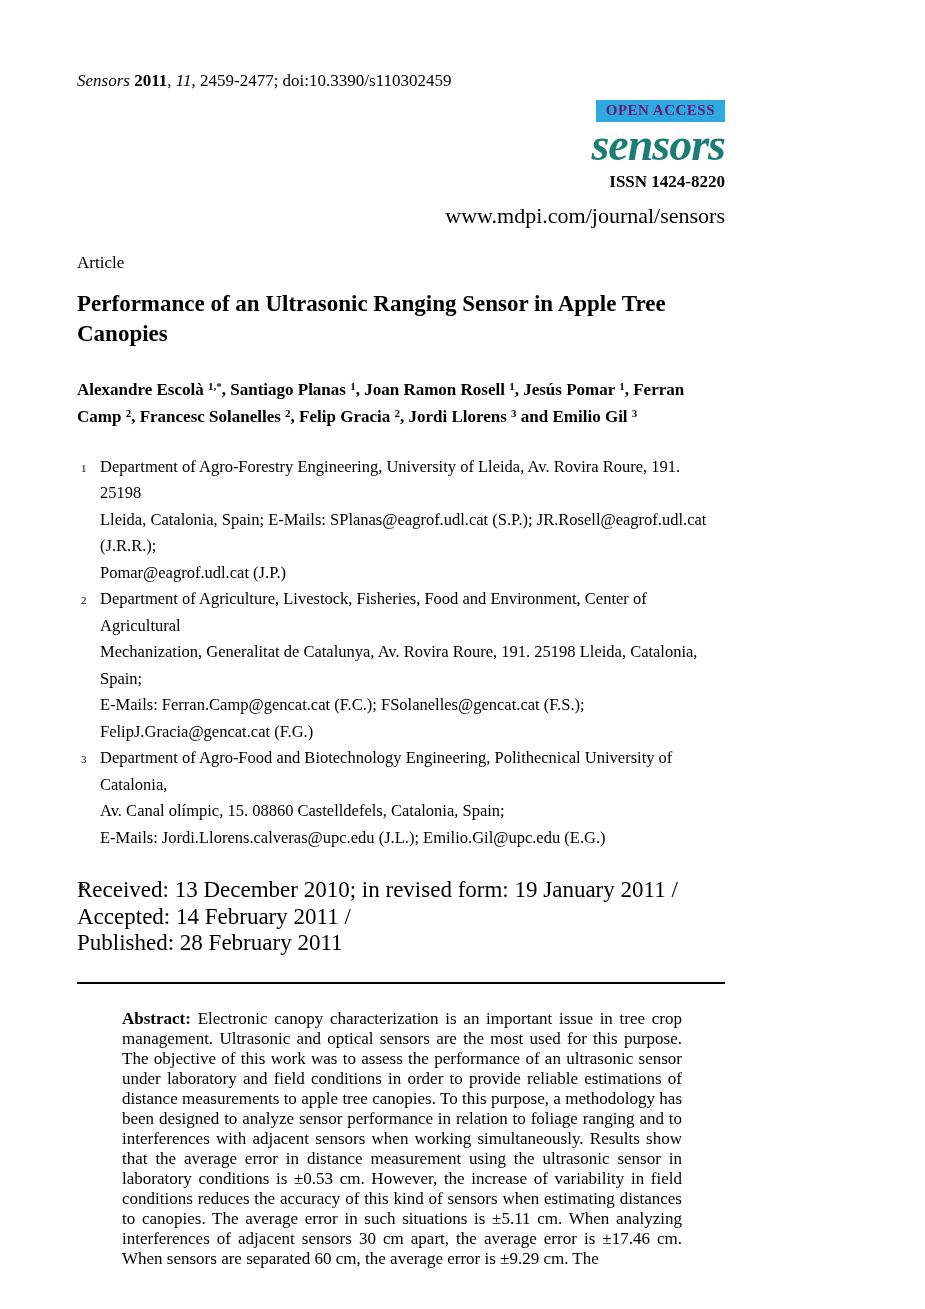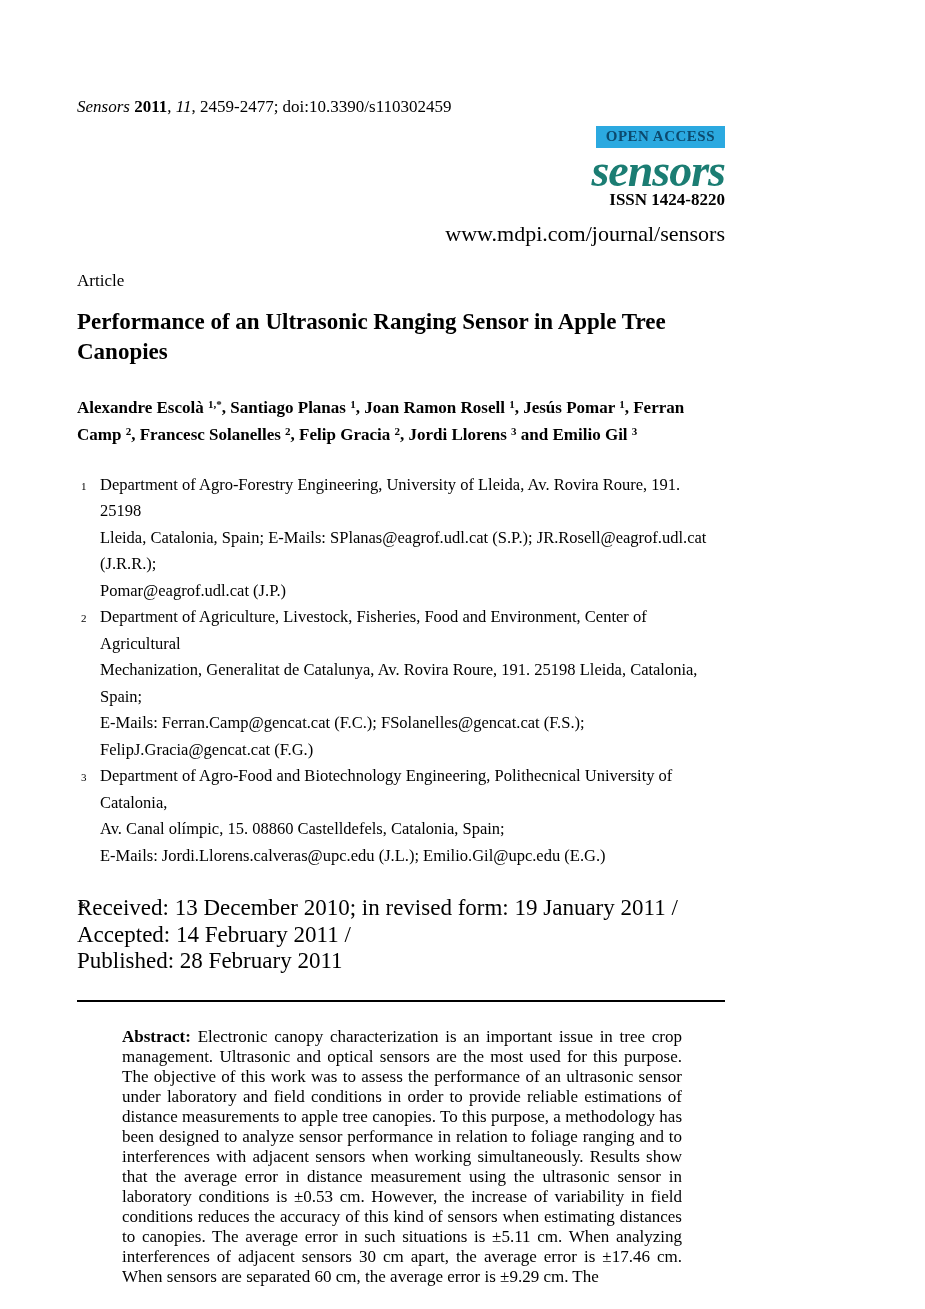--- a/index.html
+++ b/index.html
@@ -4,21 +4,21 @@
 <style>
   * { margin: 0; padding: 0; box-sizing: border-box; }
   html, body { background: #ffffff; }
   body {
     width: 925px; height: 1309px; overflow: hidden;
     color: #000;
     font-family: "Liberation Serif", "DejaVu Serif", serif;
   }
   .page {
     width: 800px; height: 1309px;
-    padding: 97px 75px 0 77px;
+    padding: 71px 75px 0 77px;
   }
 
   
   .journal-line { font-size: 17px; line-height: 19px; }
   .jl-italic { font-style: italic; }
   .jl-bold { font-weight: bold; }
 
   
   .masthead { text-align: right; margin-top: 10px; }
   .open-access-badge {
@@ -29,21 +29,21 @@
     padding: 3px 10px 4px 10px;
   }
   .journal-logo {
     margin-top: 5px;
     font-family: "Liberation Serif", "DejaVu Serif", serif;
     font-style: italic; font-weight: bold;
     font-size: 46px; line-height: 0.8;
     color: #1B7D73;
     letter-spacing: -1px;
   }
-  .issn { font-weight: bold; font-size: 17px; line-height: 20px; }
+  .issn { margin-top: 8px; font-weight: bold; font-size: 17px; line-height: 20px; }
   .journal-url { margin-top: 14px; font-size: 22px; line-height: 20px; }
 
   
   .article-label { margin-top: 27px; font-size: 17px; line-height: 20px; }
   .article-title {
     margin-top: 16px;
     font-size: 23px; font-weight: bold; line-height: 30px;
     white-space: pre-line;
   }
   .authors {
@@ -84,21 +84,21 @@
 </head>
 <body>
 
 <div class="page">
 
   <div class="journal-line">
     <span class="jl-italic">Sensors </span><span class="jl-bold">2011</span><span>, </span><span class="jl-italic">11</span><span>, 2459-2477; doi:10.3390/s110302459</span>
   </div>
 
   <div class="masthead">
-    <span class="open-access-badge" style="background: rgb(43, 169, 224); color: #0c4a6e;">OPEN ACCESS</span>
+    <span class="open-access-badge" style="background: rgb(43, 169, 224); color: #701a75;">OPEN ACCESS</span>
     <div class="journal-logo" style="color: rgb(27, 125, 115);">sensors</div>
     <div class="issn">ISSN 1424-8220</div>
     <div class="journal-url">www.mdpi.com/journal/sensors</div>
   </div>
 
   <div class="article-label">Article</div>
 
   <h1 class="article-title">Performance of an Ultrasonic Ranging Sensor in Apple Tree
 Canopies</h1>
 

